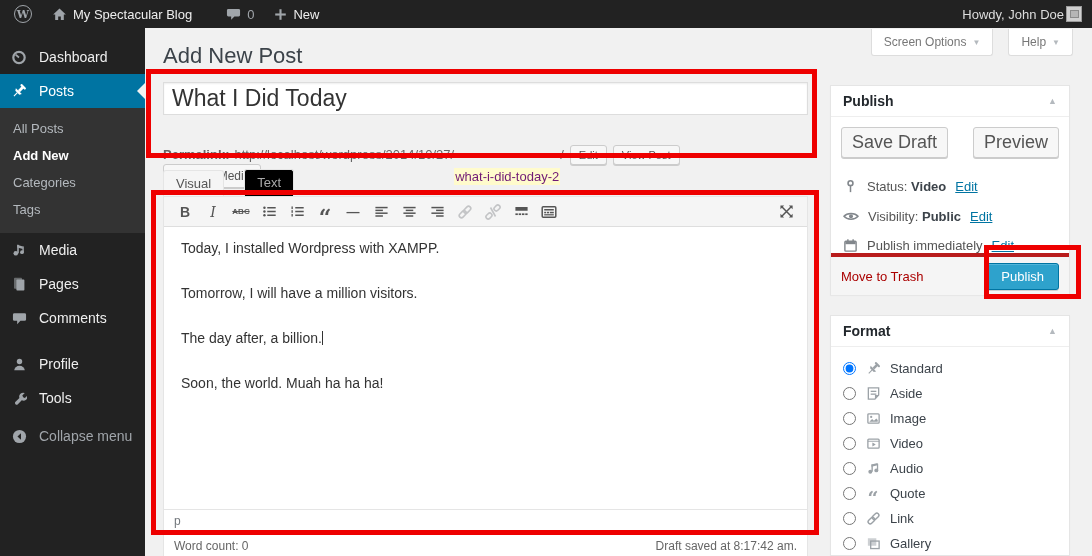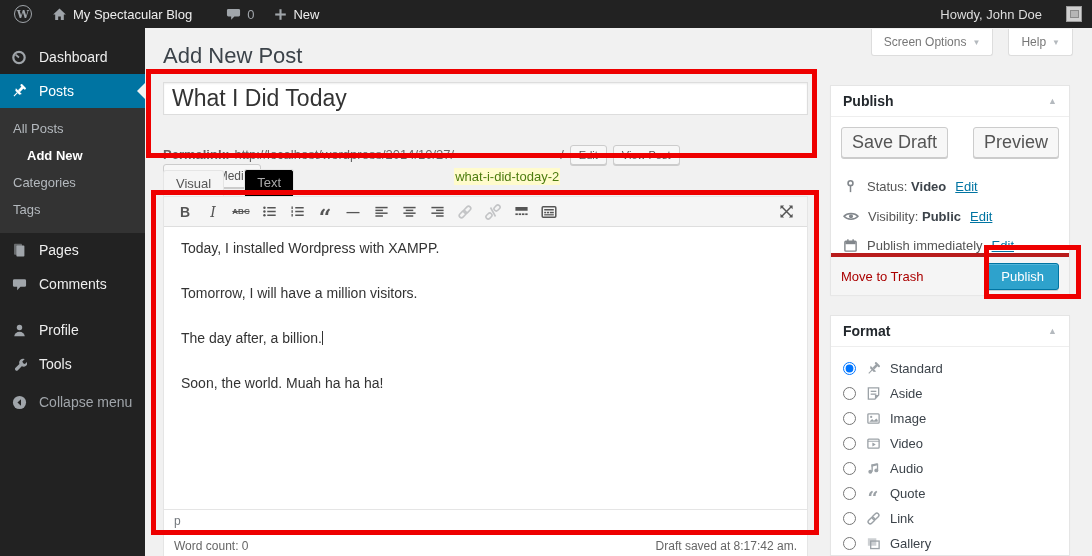--- a/index.html
+++ b/index.html
@@ -13,57 +13,57 @@
   
   #adminbar { position:absolute; top:0; left:0; right:0; height:28px; background:#222;
     display:flex; align-items:center; z-index:60; color:#ccc; font-size:13px; }
   .ab-item { display:flex; align-items:center; gap:6px; padding:0 10px; height:28px; cursor:pointer; }
   .ab-logo { width:18px; height:18px; border:1.5px solid #a0a5aa; border-radius:50%;
     color:#a0a5aa; font-family:"DejaVu Serif",serif; font-size:11px; font-weight:bold;
     display:flex; align-items:center; justify-content:center; margin-left:4px; }
   .ab-icon { color:#a0a5aa; }
   .ab-count { color:#a0a5aa; }
   .ab-spacer { flex:1; }
-  .ab-right { display:flex; align-items:center; gap:24px; padding-right:10px; }
+  .ab-right { display:flex; align-items:center; gap:2px; padding-right:10px; }
   .avatar { width:16px; height:16px; background:#cfcfcf; border:1px solid #9b9b9b;
     display:flex; align-items:center; justify-content:center; }
   .avatar::after { content:""; width:7px; height:6px; border:1px solid #8a8a8a; background:#b5b5b5; }
 
   
   #sidebar { position:absolute; top:28px; left:0; bottom:0; width:145px; background:#222; color:#eee; z-index:55; }
   .menu { padding-top:12px; }
   .menu-item { position:relative; display:flex; align-items:center; gap:10px;
     padding:9px 8px 9px 9px; font-size:14px; color:#eee; cursor:pointer; }
   .menu-item .mi-icon { width:20px; display:flex; justify-content:center; color:#a0a5aa; }
   .menu-item.active { background:#0074a2; color:#fff; }
   .menu-item.active .mi-icon { color:#fff; }
   .menu-item.active::after { content:""; position:absolute; right:0; top:50%; margin-top:-8px;
     border:8px solid transparent; border-right-color:#f1f1f1; }
   .submenu { background:#333; padding:7px 0 10px; }
   .submenu-item { padding:6px 0 6px 13px; font-size:13px; color:#b4b9be; cursor:pointer; }
-  .submenu-item.current { color:#fff; font-weight:bold;margin-left:14px; }
+  .submenu-item.current { color:#fff; font-weight:bold; }
   .menu-sep { height:12px; }
   .menu-item.collapse { color:#a0a5aa; margin-top:4px; }
 
   
   #main { position:absolute; left:145px; top:28px; right:0; bottom:0; }
 
   .screen-meta { position:absolute; top:1px; right:19px; display:flex; gap:15px; z-index:5; }
   .meta-tab { background:#fff; border:1px solid #ddd; border-top:none; border-radius:0 0 3px 3px;
     padding:6px 12px; font-size:12px; color:#777; display:flex; align-items:center; gap:6px; cursor:pointer; }
   .meta-caret { font-size:8px; color:#b4b9be; }
 
   .page-title { position:absolute; left:18px; top:15px; font-size:22px; font-weight:400; color:#3c434a; }
 
   .titlewrap { position:absolute; left:18px; top:54px; width:645px; }
   #post-title { width:100%; height:33px; border:1px solid #ddd; box-shadow:inset 0 1px 2px rgba(0,0,0,.07);
     font-size:23px; padding:2px 8px; color:#333; font-family:inherit; background:#fff; outline:none; }
   .permalink-row { margin-top:9px; display:flex; align-items:center; font-size:13px; color:#666; white-space:nowrap; }
   .permalink-strong { font-weight:bold; margin-right:5px; }
-  .permalink-slug { background:#fffbcc; color:#4d7c0f; padding:1px 1px;margin-top:44px; }
+  .permalink-slug { background:#fffbcc; color:#701a75; padding:1px 1px;margin-top:44px; }
   .btn-small { background:#f7f7f7; border:1px solid #ccc; border-radius:3px; color:#555;
     font-size:11px; padding:3px 8px; margin-left:6px; box-shadow:0 1px 0 #ccc; cursor:pointer; font-family:inherit; }
 
   .add-media-btn { position:absolute; left:18px; top:136px; background:#f7f7f7; border:1px solid #ccc;
     border-radius:3px; color:#555; font-size:12px; padding:4px 10px; display:flex; align-items:center; gap:6px;
     box-shadow:0 1px 0 #ccc; cursor:pointer; }
   .add-media-btn .mi-icon { color:#82878c; }
 
   .editor-tabs { position:absolute; top:141px; left:18px; width:645px; display:flex; justify-content:flex-start; gap:20px; }
   .ed-tab { padding:5px 12px 7px; font-size:13px; border:1px solid #e5e5e5; border-bottom:none;
@@ -193,20 +193,32 @@
     </div>
     <div class="submenu">
       <div class="submenu-item">All Posts</div>
       <div class="submenu-item current">Add New</div>
       <div class="submenu-item">Categories</div>
       <div class="submenu-item">Tags</div>
     </div>
     <div class="menu-item">
       <span class="mi-icon">
         <svg viewBox="0 0 16 16" width="16" height="16" fill="currentColor">
+            <circle cx="4.8" cy="11.2" r="2.3"></circle>
+            <rect x="6.2" y="2.8" width="1.6" height="8.4"></rect>
+            <path d="M6.2 2.8 l5.6 1.6 v2.6 l-5.6 -1.6 z"></path>
+            <circle cx="11" cy="10.2" r="1.9"></circle>
+            <rect x="11.4" y="4.4" width="1.4" height="5.8"></rect>
+          </svg>
+      </span>
+      <span>Media</span>
+    </div>
+    <div class="menu-item">
+      <span class="mi-icon">
+        <svg viewBox="0 0 16 16" width="16" height="16" fill="currentColor">
             <rect x="3" y="1.8" width="8" height="11" rx="0.8" opacity="0.55"></rect>
             <rect x="5.4" y="3.6" width="8" height="11" rx="0.8"></rect>
           </svg>
       </span>
       <span>Pages</span>
     </div>
     <div class="menu-item">
       <span class="mi-icon">
         <svg viewBox="0 0 16 16" width="15" height="15" fill="currentColor">
             <path d="M2.5 2.5 h11 a1.5 1.5 0 0 1 1.5 1.5 v5 a1.5 1.5 0 0 1 -1.5 1.5 H9 L5.5 14 V10.5 H2.5 A1.5 1.5 0 0 1 1 9 v-5 A1.5 1.5 0 0 1 2.5 2.5 z"></path>

